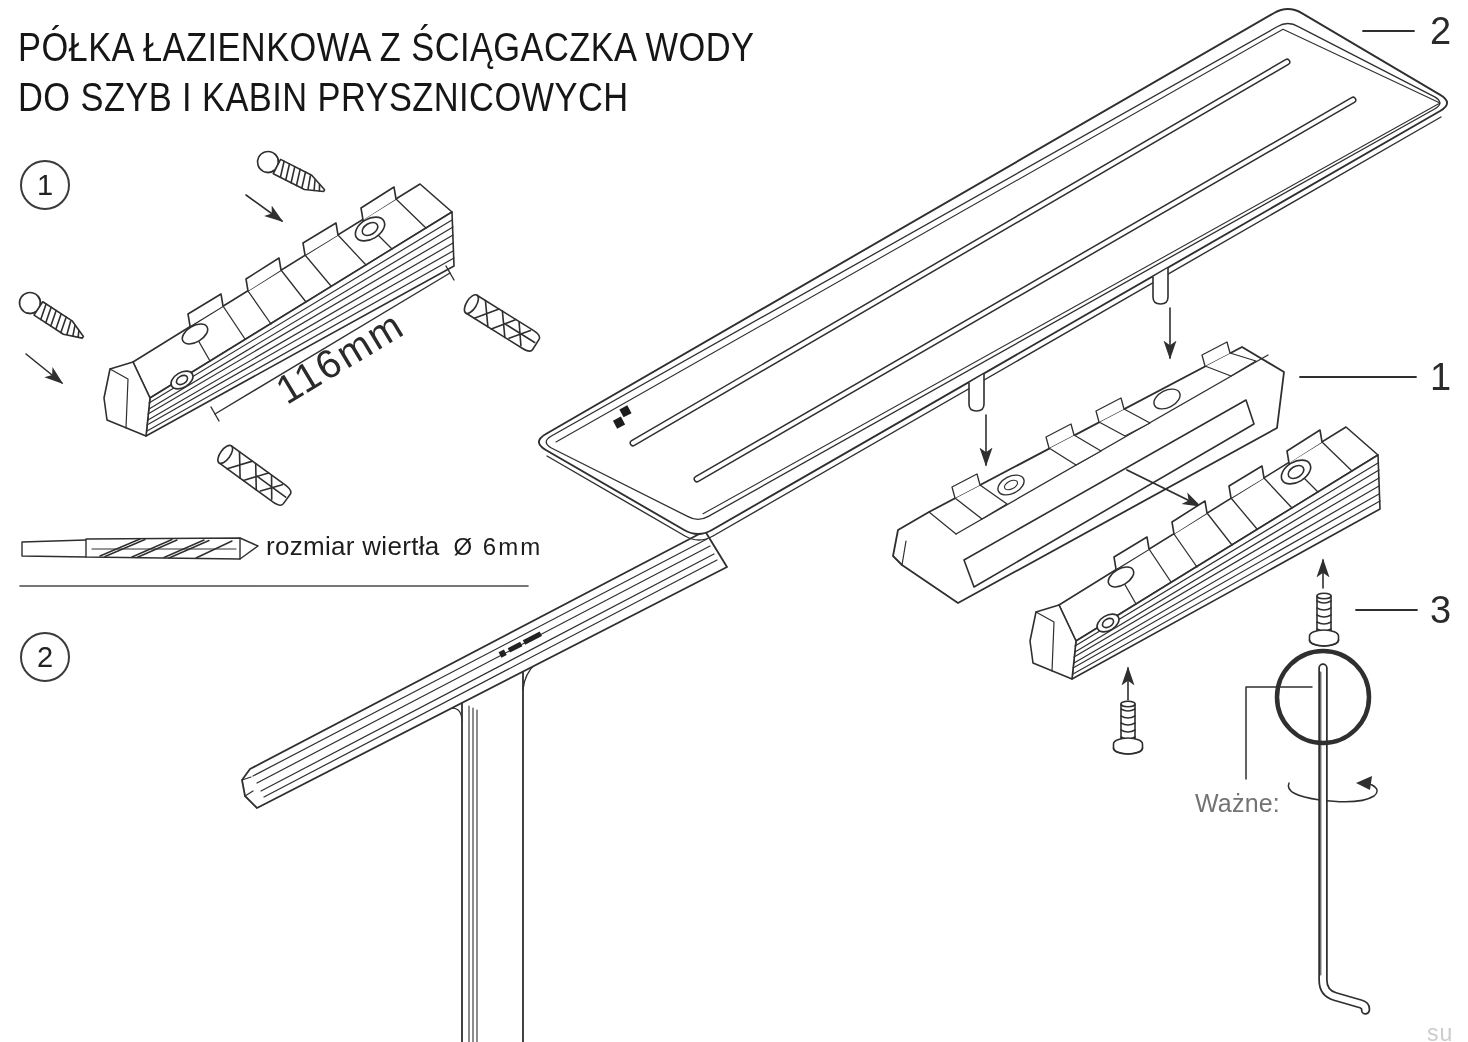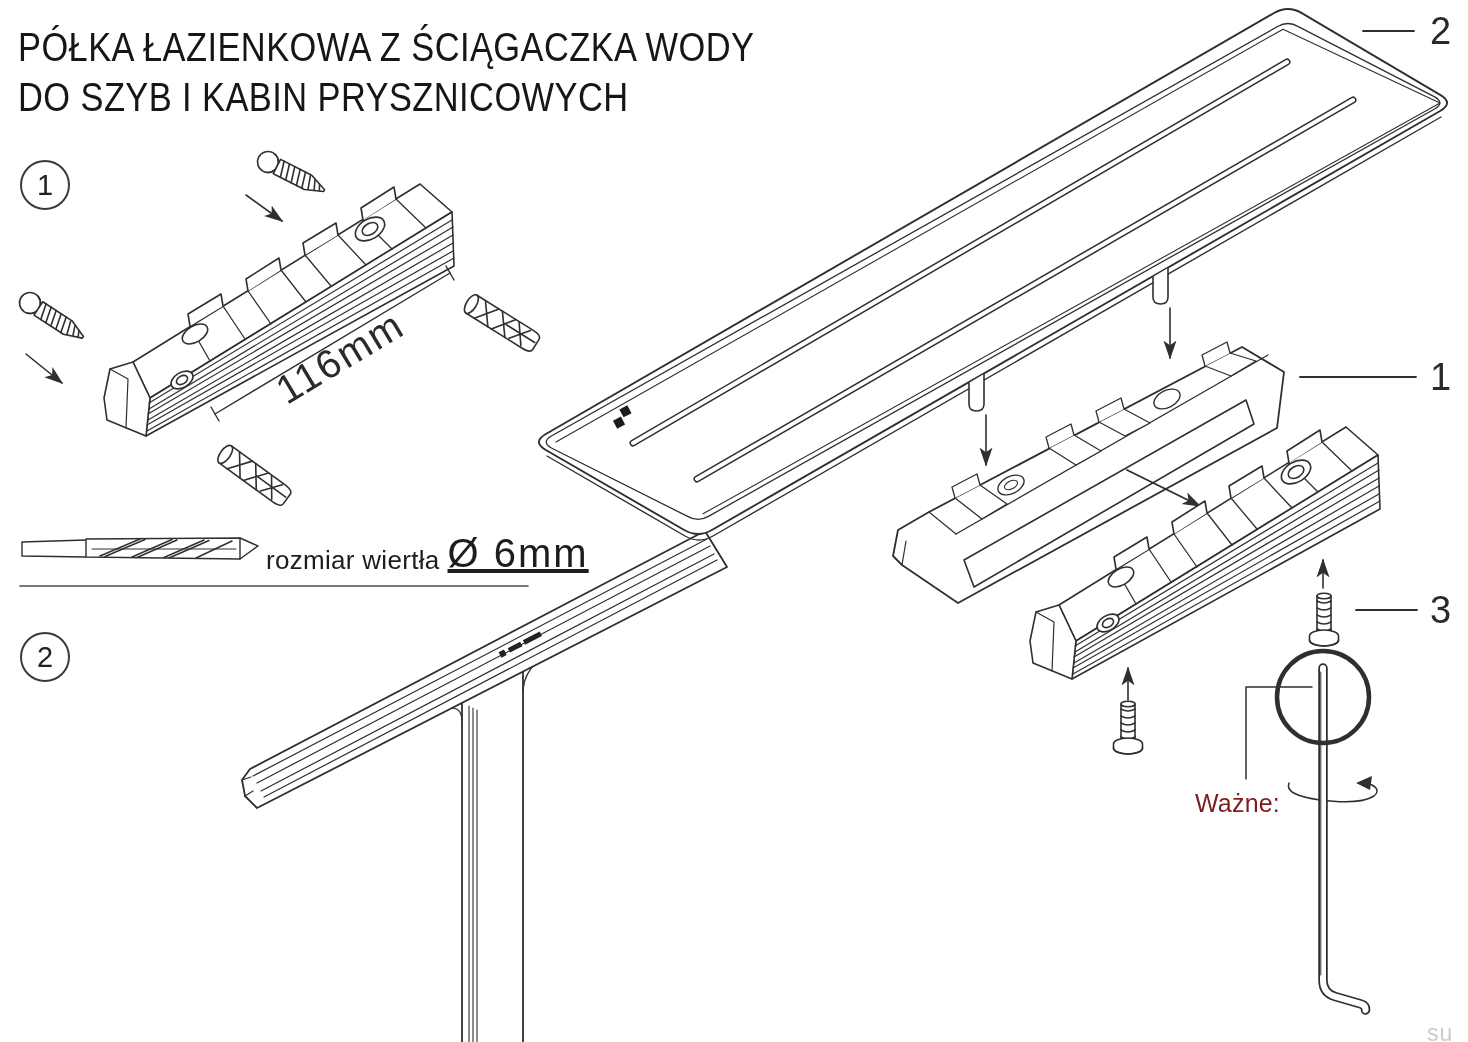--- a/index.html
+++ b/index.html
@@ -7,26 +7,26 @@
        font-family:"Liberation Sans","DejaVu Sans",sans-serif;color:#1c1c1c;}
   .stage{position:absolute;inset:0;width:1468px;height:1042px;}
   svg.art{position:absolute;left:0;top:0;}
   .abs{position:absolute;}
   .title{left:18px;top:22px;font-size:41px;line-height:50px;font-weight:500;
          letter-spacing:.5px;color:#161616;transform:scaleX(.84);transform-origin:left top;
          white-space:nowrap;}
   .step-badge{width:46px;height:46px;border:2px solid #3a3a3a;border-radius:50%;
          display:flex;align-items:center;justify-content:center;
          font-size:29px;color:#222;background:#fff;}
-  .drill-label{left:266px;top:531px;display:flex;align-items:flex-end;white-space:nowrap;color:#1d1d1d;}
+  .drill-label{left:266px;top:531px;display:flex;align-items:center;white-space:nowrap;color:#1d1d1d;}
   .drill-label .sm{font-size:26px;letter-spacing:.3px;}
-  .drill-label .lg{font-size:40px;margin-left:8px;letter-spacing:2px;text-decoration:underline;}
+  .drill-label .lg{font-size:24px;margin-left:14px;letter-spacing:2px;}
   .part-label{font-size:38px;line-height:38px;color:#2a2a2a;}
   .warning{right:188px;top:787px;text-align:right;font-size:25px;line-height:32.5px;
-           color:#7f1d1d;letter-spacing:.2px;white-space:nowrap;}
+           color:#737373;letter-spacing:.2px;white-space:nowrap;}
   .watermark{left:1427px;top:1020px;font-size:23px;color:#ccc;letter-spacing:1px;}
 </style>
 </head>
 <body>
 
 <div class="stage">
 
   <svg class="art" width="1468" height="1042" viewBox="0 0 1468 1042">
     <defs>
       <marker id="ah" viewBox="0 0 12 9" refX="11" refY="4.5" markerWidth="19" markerHeight="15" orient="auto" markerUnits="userSpaceOnUse">

